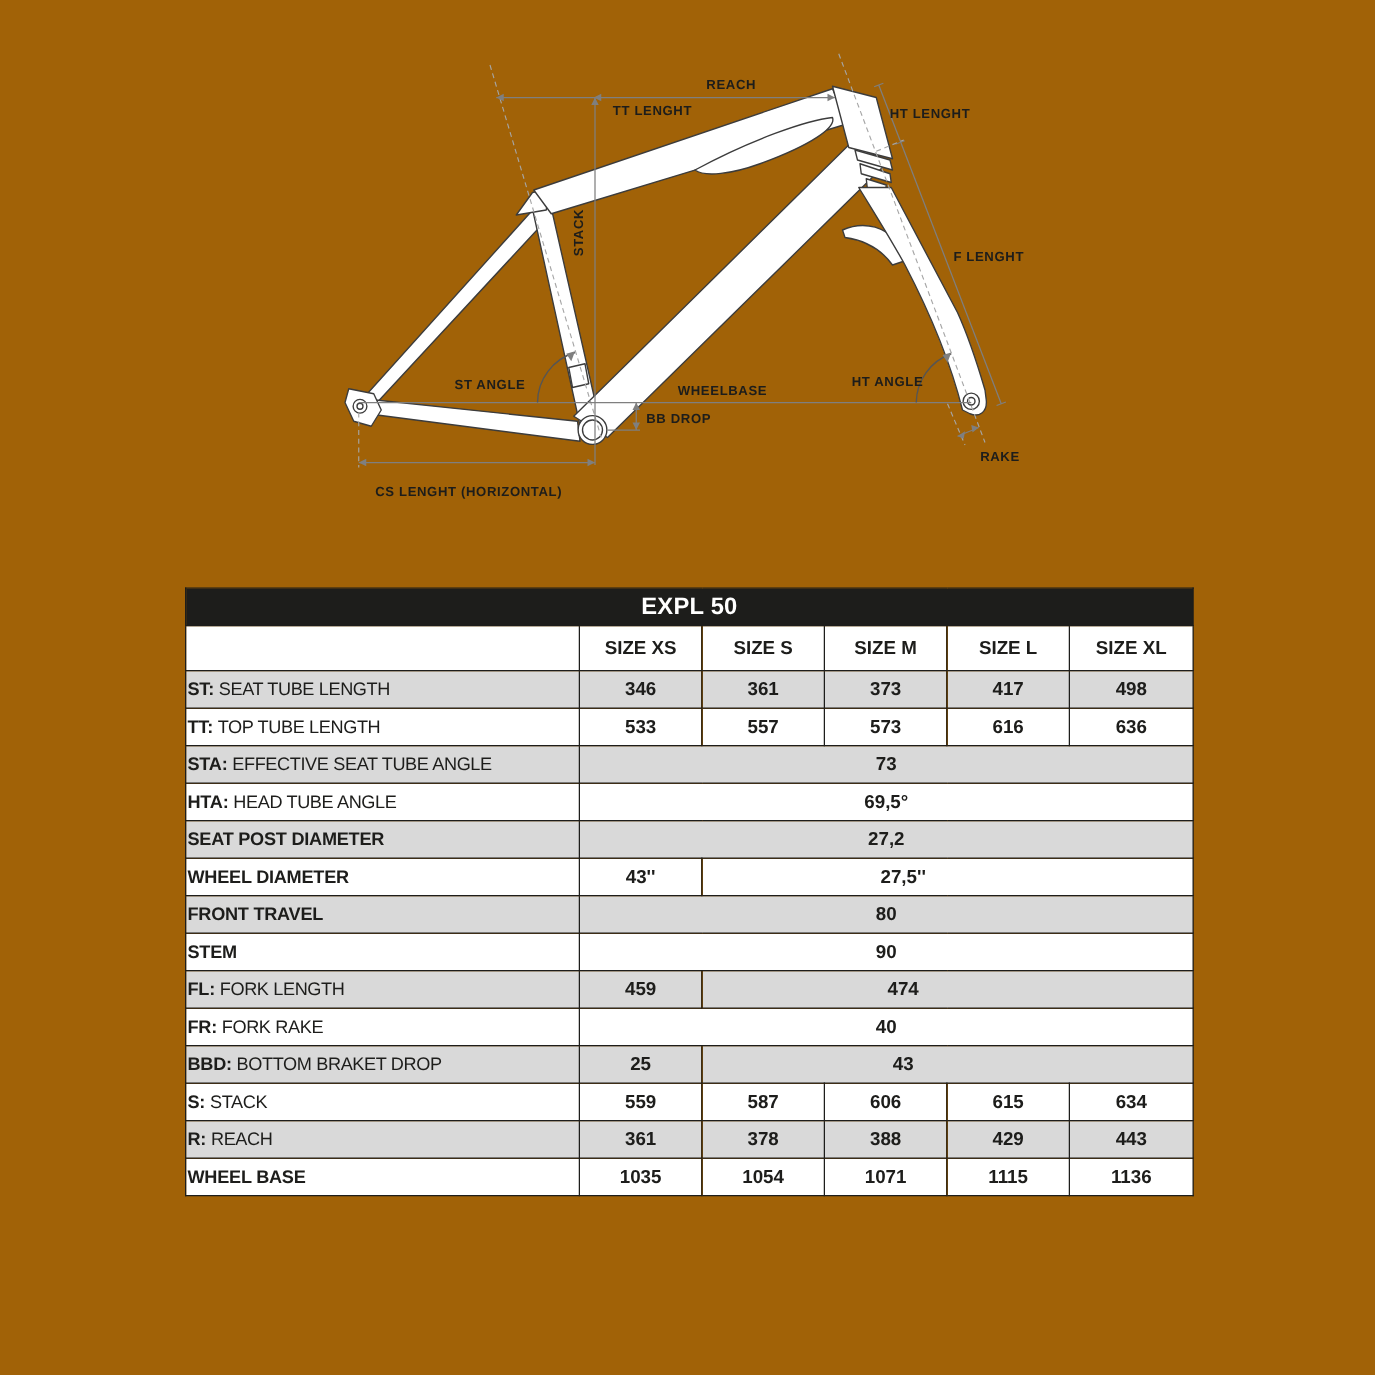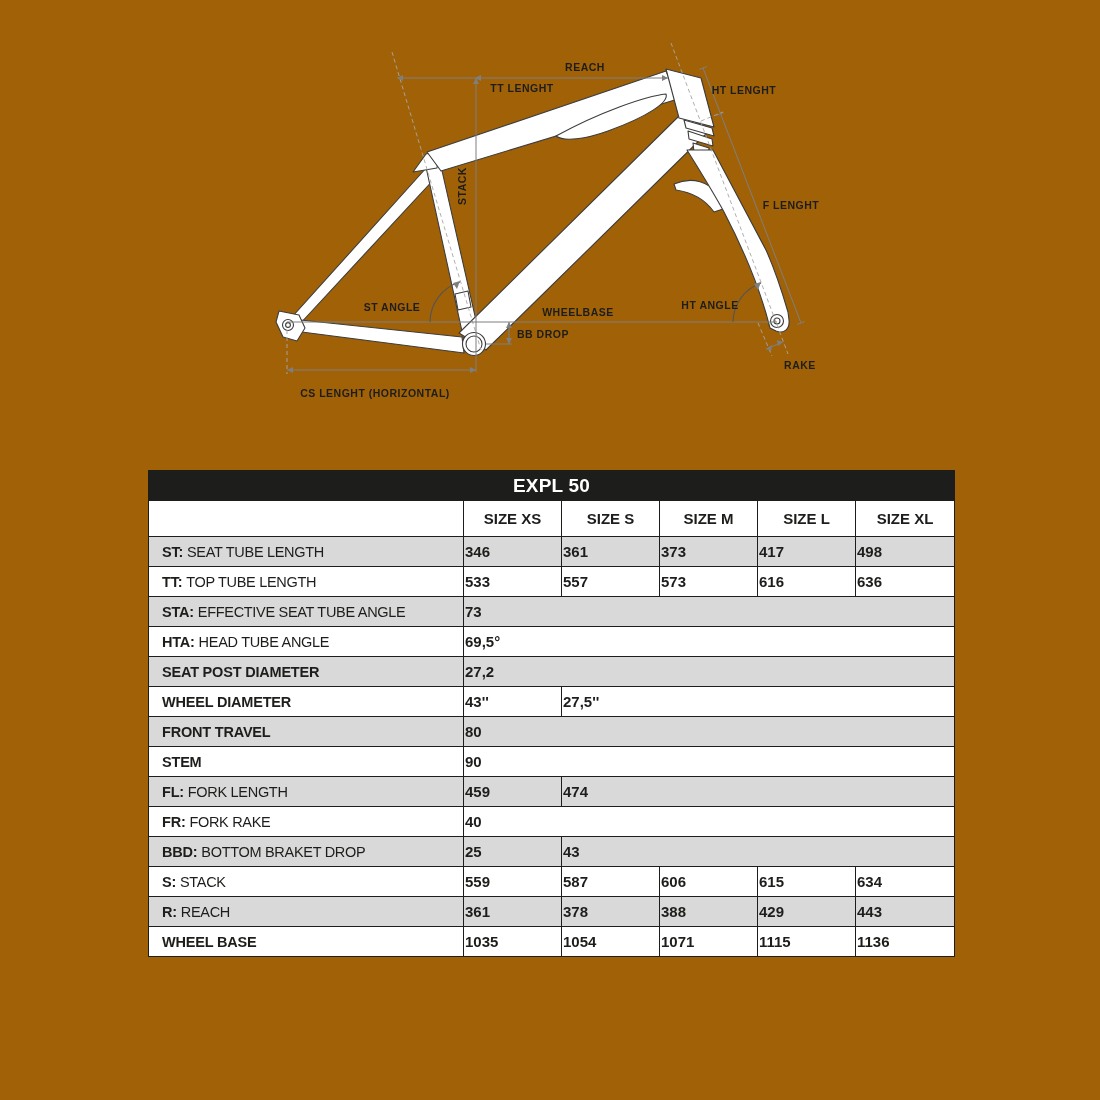--- a/index.html
+++ b/index.html
@@ -16,24 +16,24 @@
         letter-spacing:.5px;fill:#1d1d1b;}
   
   #spec-table{position:absolute;left:148px;top:470px;width:806px;border-collapse:collapse;
               table-layout:fixed;font-family:"Liberation Sans",sans-serif;}
   #spec-table th,#spec-table td{border:1.5px solid #1d1d1b;overflow:hidden;white-space:nowrap;}
   #spec-table th.title{background:#1d1d1b;color:#fff;font-size:19px;font-weight:700;
                        height:27px;letter-spacing:.2px;}
   #spec-table tr.szrow th{height:33px;font-size:15px;font-weight:700;background:#fff;}
   #spec-table tbody tr{height:30px;background:#fff;}
   #spec-table tbody tr:nth-child(odd){background:#d9d9d9;}
-  #spec-table th.lbl{text-align:left;padding-left:13px;font-size:14.5px;font-weight:400;}
+  #spec-table th.lbl{text-align:left;padding-left:1px;font-size:14.5px;font-weight:400;}
   #spec-table .pfx{font-weight:700;letter-spacing:-0.2px;}
   #spec-table .rest{font-weight:400;letter-spacing:-0.3px;}
-  #spec-table td{font-weight:700;font-size:15px;margin-top:16px;}
+  #spec-table td{text-align:center;font-weight:700;font-size:15px;margin-top:16px;}
   #spec-table td.spanS{padding-right:72px;}
 </style>
 </head>
 <body>
 
 <div id="page">
 
   <svg id="diagram" viewBox="0 0 1100 440" xmlns="http://www.w3.org/2000/svg">
 
     <g>

